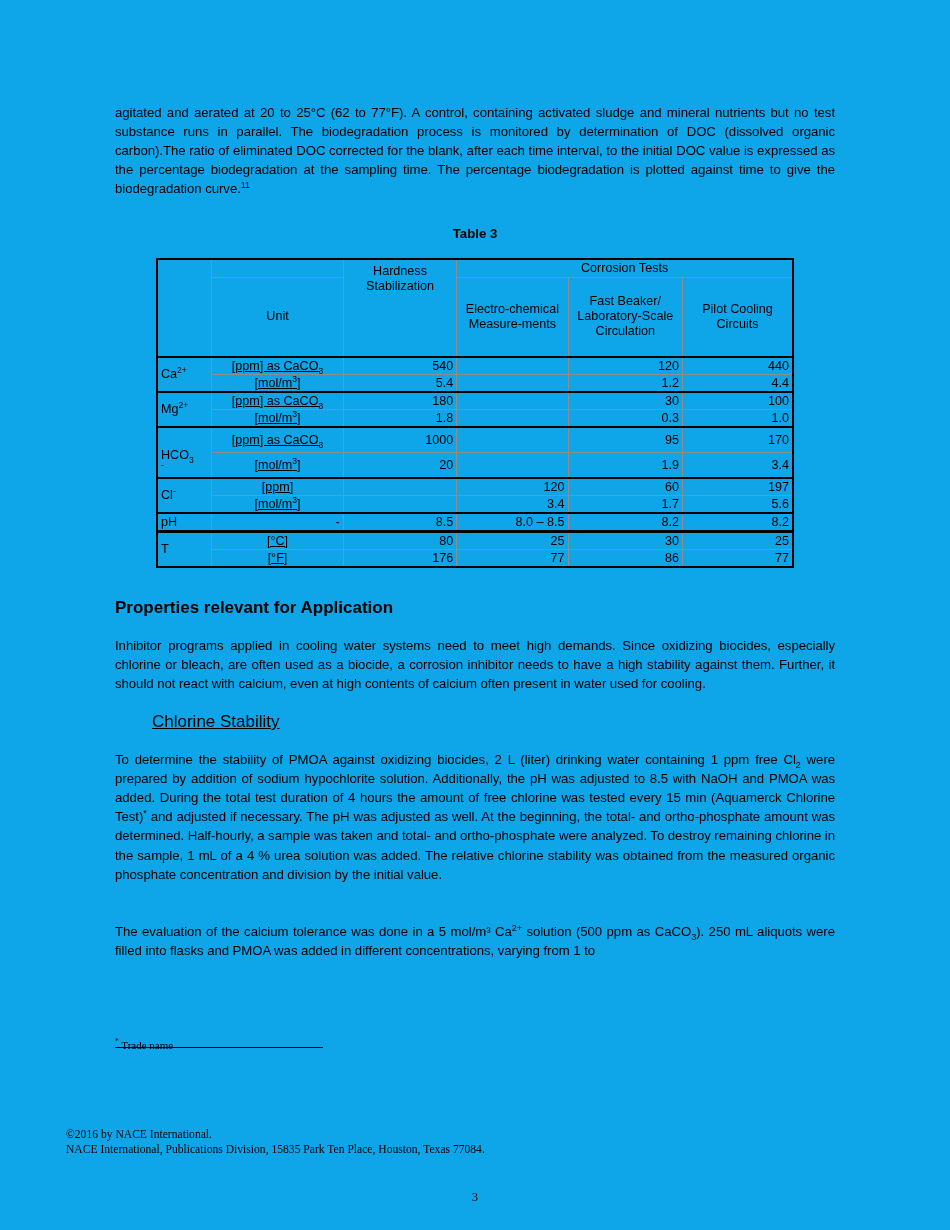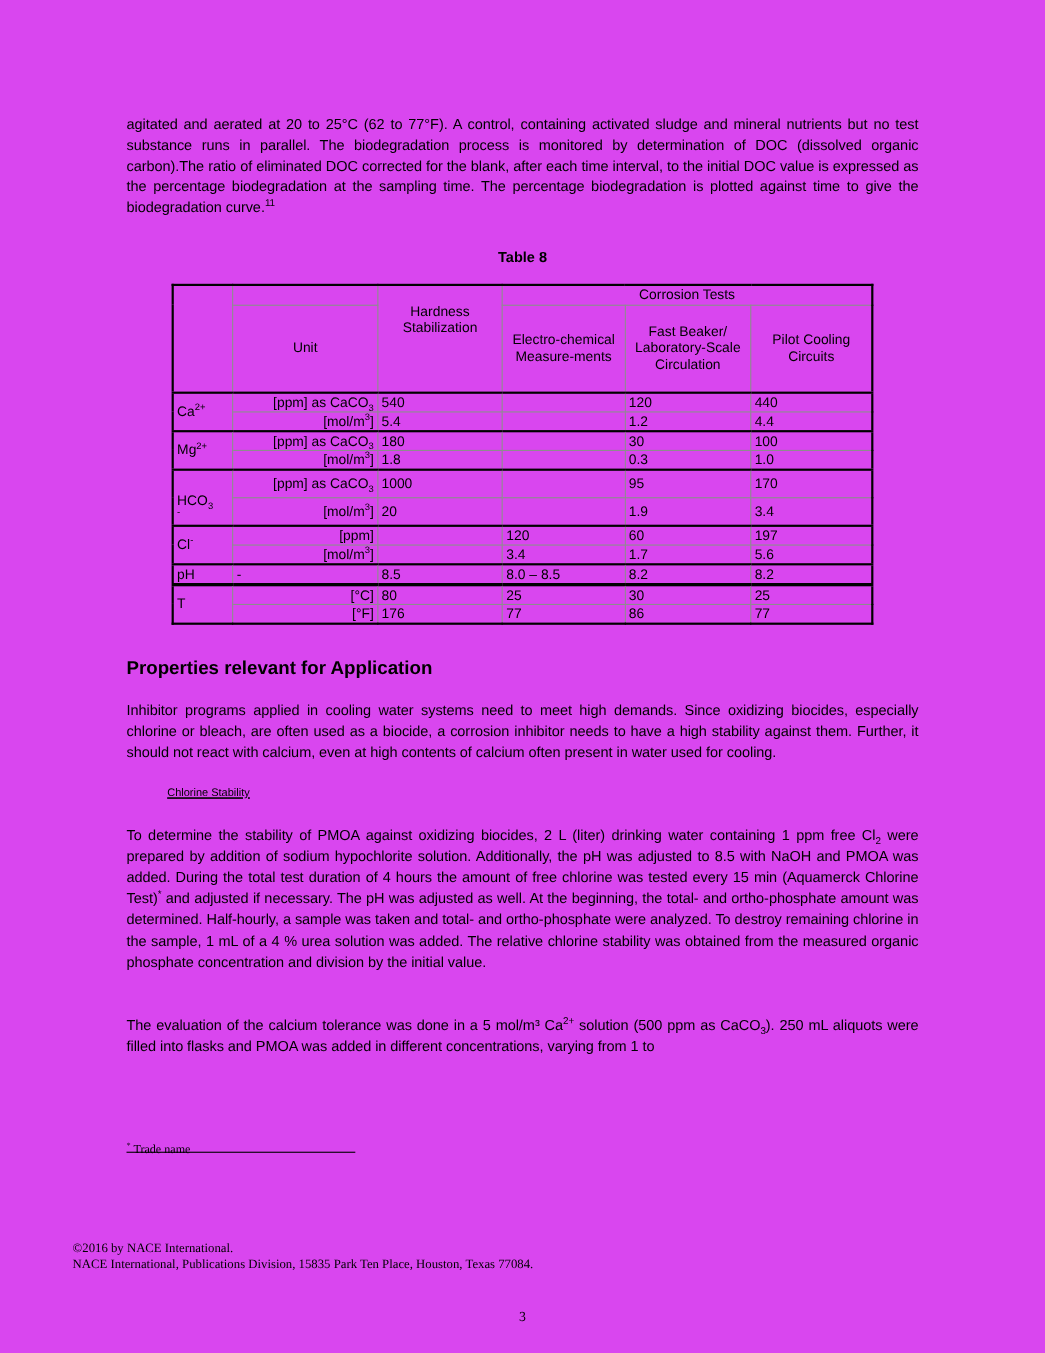--- a/index.html
+++ b/index.html
@@ -8,21 +8,21 @@
     background: #ffffff;
   }
   body {
     font-family: "Liberation Sans", sans-serif;
     color: #000000;
   }
   #page {
     position: relative;
     width: 950px;
     height: 1230px;
-    background: #d946ef;
+    background: #0ea5e9;
     overflow: hidden;
   }
   .content {
     position: absolute;
     left: 115px;
     top: 103px;
     width: 720px;
   }
   p.body-text {
     font-size: 13.2px;
@@ -69,56 +69,55 @@
   table.survey td, table.survey th {
     border: 1px solid #8d8d8d;
     padding: 1px 3px;
     vertical-align: middle;
     font-weight: normal;
   }
   
   table.survey {
     border: 2px solid #000000;
   }
-  .cell-left { text-align: right; padding-left: 6px; }
+  .cell-left { text-align: center; padding-left: 6px; text-decoration: underline; }
   .hdr {
     font-weight: bold;
     text-align: center;
     line-height: 15px;
   }
   .rowlabel {
     font-weight: bold;
     text-align: left;
     padding-left: 6px;
     line-height: 14px;
   }
   .grp-top { border-top: 2px solid #000 !important; }
   .thickline { border-top: 3px solid #000 !important; }
-  .num { text-align: left; }
+  .num { text-align: right; }
   
   col.c0 { width: 54px; }
   col.c1 { width: 130px; }
   col.c2 { width: 112px; }
   col.c3 { width: 110px; }
   col.c4 { width: 113px; }
   col.c5 { width: 109px; }
 
   
   h3.section-head {
     font-size: 17px;
     font-weight: bold;
     margin: 0;
     line-height: 19.1px;
   }
   .sub-head {
-    font-size: 10px;
+    font-size: 17px;
     margin: 0;
     line-height: 19.1px;
     padding-left: 37px;
-    text-decoration: underline;
   }
   .sub-head span.u {
     text-decoration: underline;
   }
   .gap-19 { height: 19px; }
   .gap-30 { height: 30px; }
 
   
   .footnote-rule {
     position: absolute;
@@ -158,39 +157,39 @@
 </head>
 <body>
 
 <div id="page">
 
   <div class="content">
 
     <p class="body-text"><span>agitated and aerated at 20 to 25°C (62 to 77°F). A control, containing activated sludge and mineral nutrients but no test substance runs in parallel. The biodegradation process is monitored by determination of DOC (dissolved organic carbon).The ratio of eliminated DOC corrected for the blank, after each time interval, to the initial DOC value is expressed as the percentage biodegradation at the sampling time. The percentage biodegradation is plotted against time to give the biodegradation curve.</span><sup>11</sup></p>
 
     <div class="caption-block">
-      <p class="table-caption">Table 8</p>
+      <p class="table-caption">Table 3</p>
     </div>
 
     <div class="table-wrap">
       <table class="survey">
         <colgroup>
           <col class="c0">
             <col class="c1">
             <col class="c2">
             <col class="c3">
             <col class="c4">
             <col class="c5">
         </colgroup>
         <tbody>
 
           <tr>
             <td rowspan="2"></td>
             <td></td>
-            <td rowspan="2" class="hdr" style="vertical-align:top; padding-top:16px;"><span>Hardness Stabilization</span></td>
+            <td rowspan="2" class="hdr" style="vertical-align:top; padding-top:4px;"><span>Hardness Stabilization</span></td>
             <td colspan="3" class="hdr"><span>Corrosion Tests</span></td>
           </tr>
 
           <tr>
             <td class="hdr" style="height:76px;"><span>Unit</span></td>
             <td class="hdr"><span>Electro-chemical Measure-ments</span></td>
             <td class="hdr"><span>Fast Beaker/ Laboratory-Scale Circulation</span></td>
             <td class="hdr"><span>Pilot Cooling Circuits</span></td>
           </tr>
 

